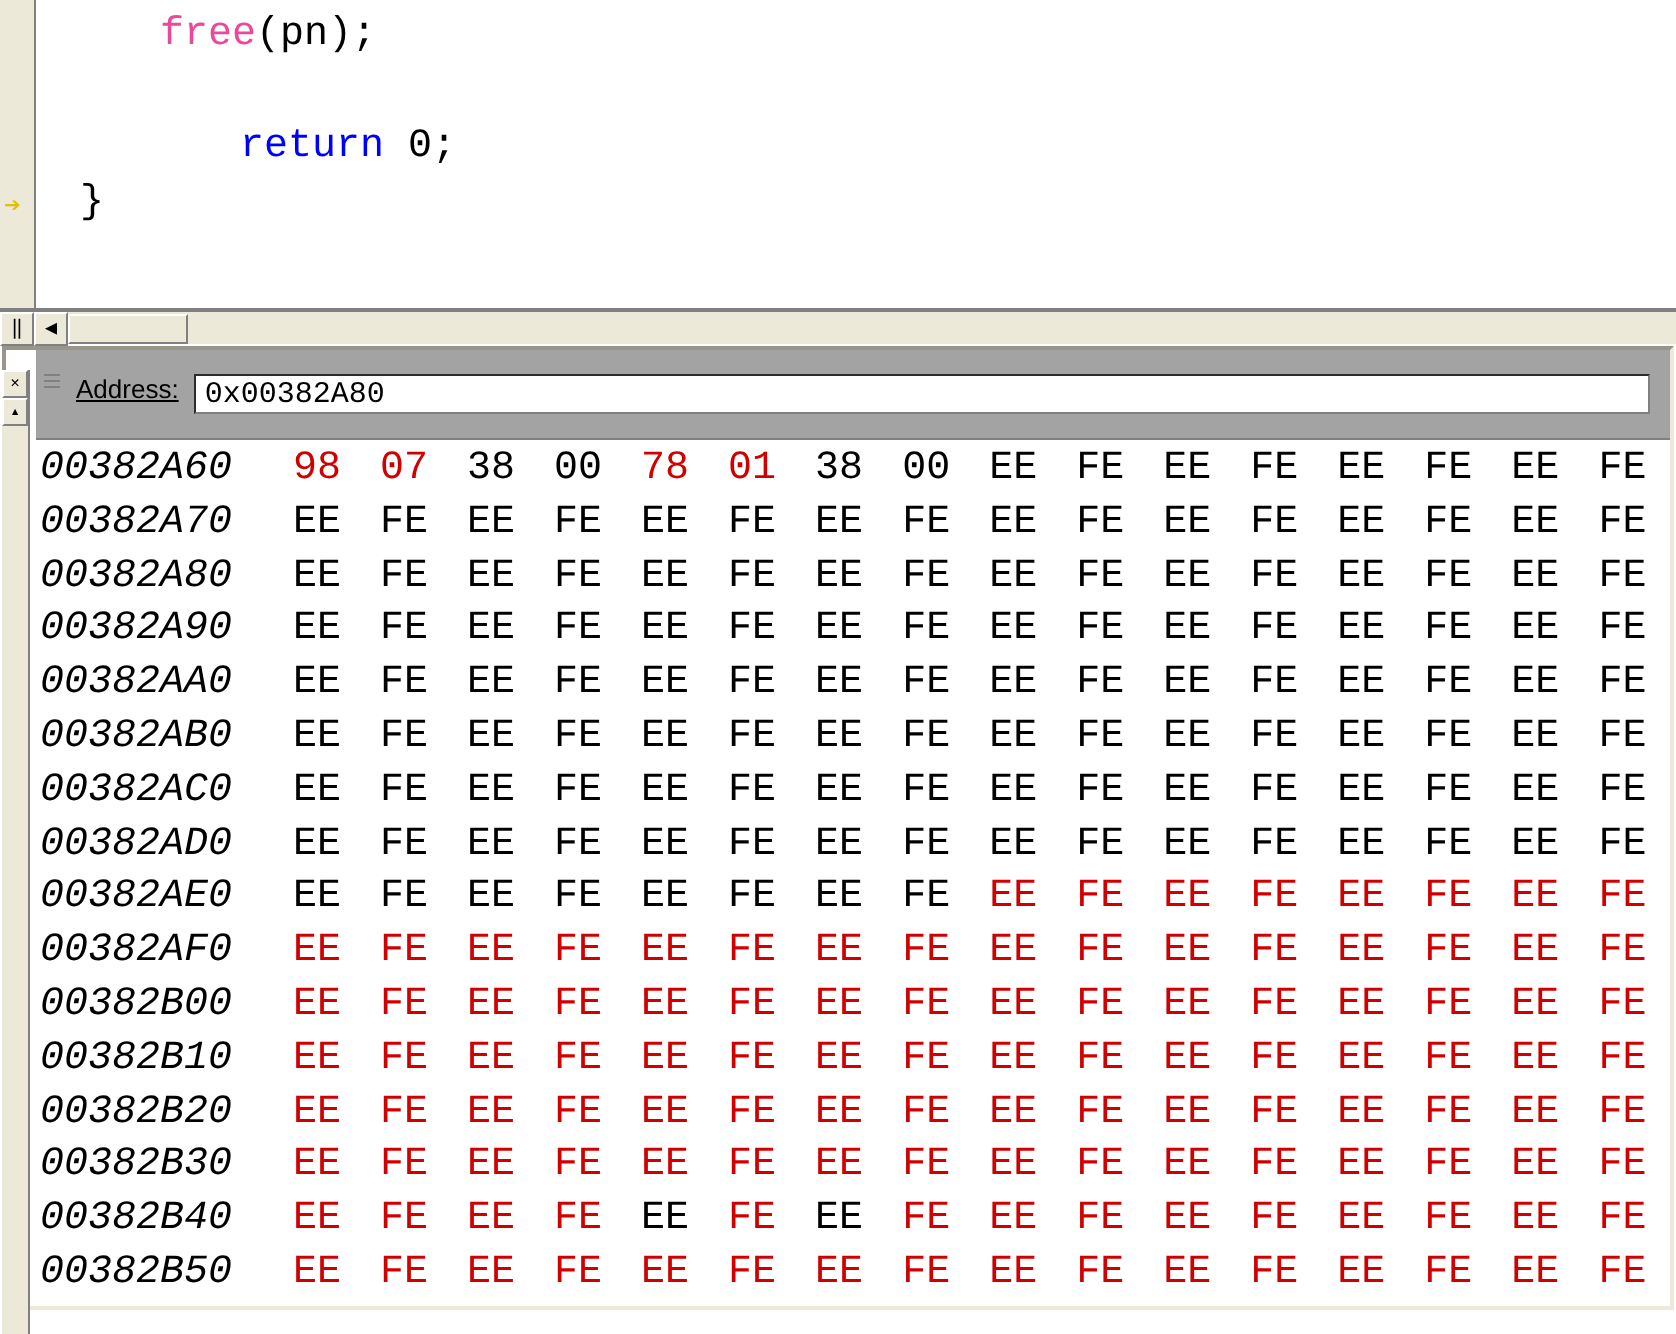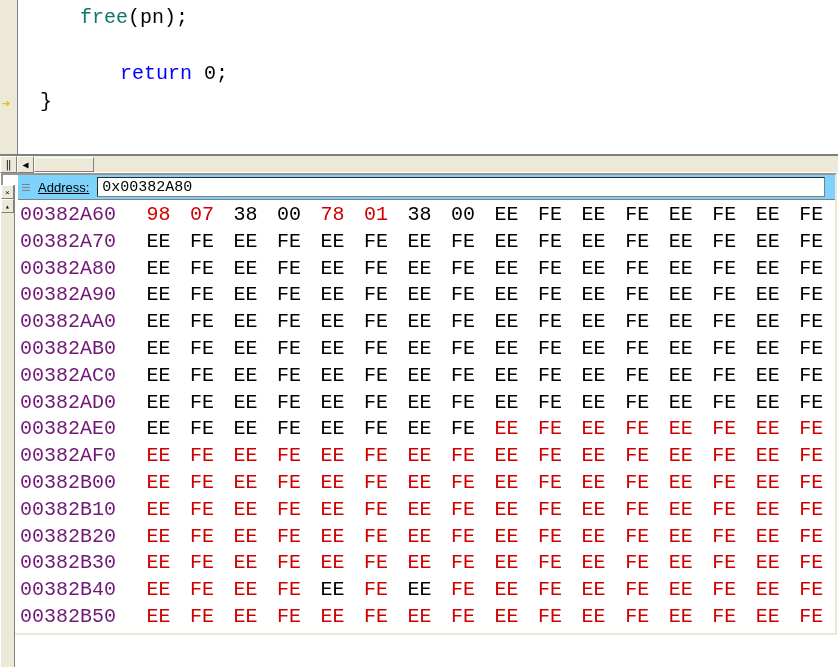--- a/index.html
+++ b/index.html
@@ -1,36 +1,36 @@
 <!DOCTYPE html>
 <html><head>
 <meta charset="utf-8">
 <style>
   * { margin:0; padding:0; box-sizing:border-box; }
   body { font-family:"Courier New",monospace; background:#fff; width:838px; height:667px; overflow:hidden; }
   .code-pane { background:#fff; padding:4px 0 4px 20px; font-size:20px; line-height:1.4; border-bottom:1px solid #808080; height:155px; position:relative; }
   .gutter { position:absolute; left:0; top:0; bottom:0; width:18px; background:#ece9d8; border-right:1px solid #808080; }
   .arrow { position:absolute; left:2px; top:95px; color:#e0c000; font-size:14px; font-weight:bold; }
   .code-line { padding-left:60px; white-space:pre; }
-  .kw-free { color:#0f766e; }
+  .kw-free { color:#ec4899; }
   .kw-return { color:#0000ff;margin-left:40px; }
   .paren,.punct { color:#000; }
   .scrollbar-h { height:17px; background:#ece9d8; border-top:1px solid #808080; display:flex; }
   .sb-btn { width:17px; height:17px; background:#ece9d8; border:1px solid #fff; border-right-color:#808080; border-bottom-color:#808080; display:flex; align-items:center; justify-content:center; font-size:10px; }
   .sb-track { flex:1; background:#ece9d8; }
   .sb-thumb { width:60px; height:15px; margin-top:1px; background:#ece9d8; border:1px solid #fff; border-right-color:#808080; border-bottom-color:#808080; }
   .mem-pane { border:2px inset #ece9d8; margin:1px; background:#fff; }
-  .mem-toolbar { background:#7dd3fc; padding:2px 4px; display:flex; align-items:center; border-bottom:1px solid #808080; }
+  .mem-toolbar { background:#a3a3a3; padding:12px 4px; display:flex; align-items:flex-start; border-bottom:1px solid #808080; }
   .handle { width:12px; display:flex; flex-direction:column; gap:2px; margin-right:4px; }
   .handle span { display:block; width:8px; height:1px; background:#808080; }
   .addr-label { font-family:sans-serif; font-size:13px; text-decoration:underline; margin-right:8px; }
   .addr-input { font-family:"Courier New",monospace; font-size:15px; border:1px inset #808080; padding:1px 4px; background:#fff; width:728px; height:20px; }
   .mem-grid { padding:2px 2px; font-size:20px; font-family:"Courier New",monospace; }
   .mem-row { display:flex; white-space:pre; line-height:1.34; }
-  .mem-addr { width:118px; color:#701a75; }
+  .mem-addr { width:118px; color:#000000;font-style:italic; }
   .hex-cell { width:44px; text-align:center; color:#000; }
   .hex-cell.hl { color:#d00000; }
   .vs { position:absolute; left:1px; top:185px; bottom:0; width:14px; background:#ece9d8; border-right:1px solid #808080; display:flex; flex-direction:column; }
   .vs-btn { height:14px; background:#ece9d8; border:1px solid #fff; border-right-color:#808080; border-bottom-color:#808080; font-size:8px; display:flex; align-items:center; justify-content:center; }
   .vs-track { flex:1; }
   .mem-wrap { margin-left:15px; }
 </style>
 </head>
 <body>
 

